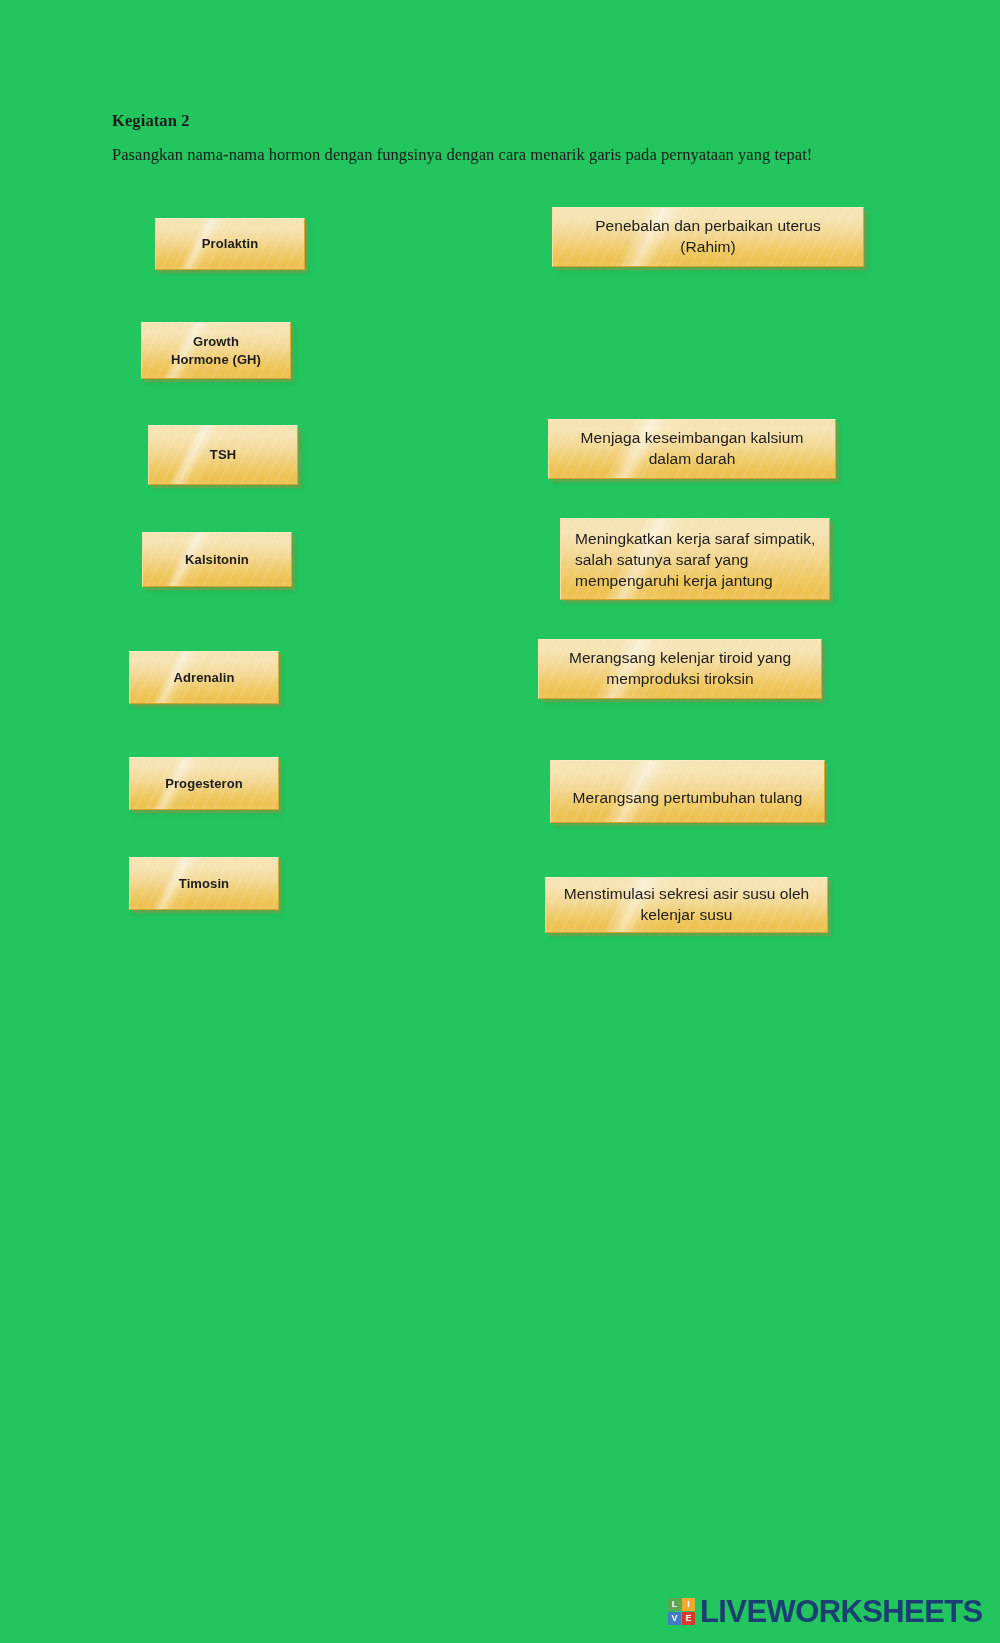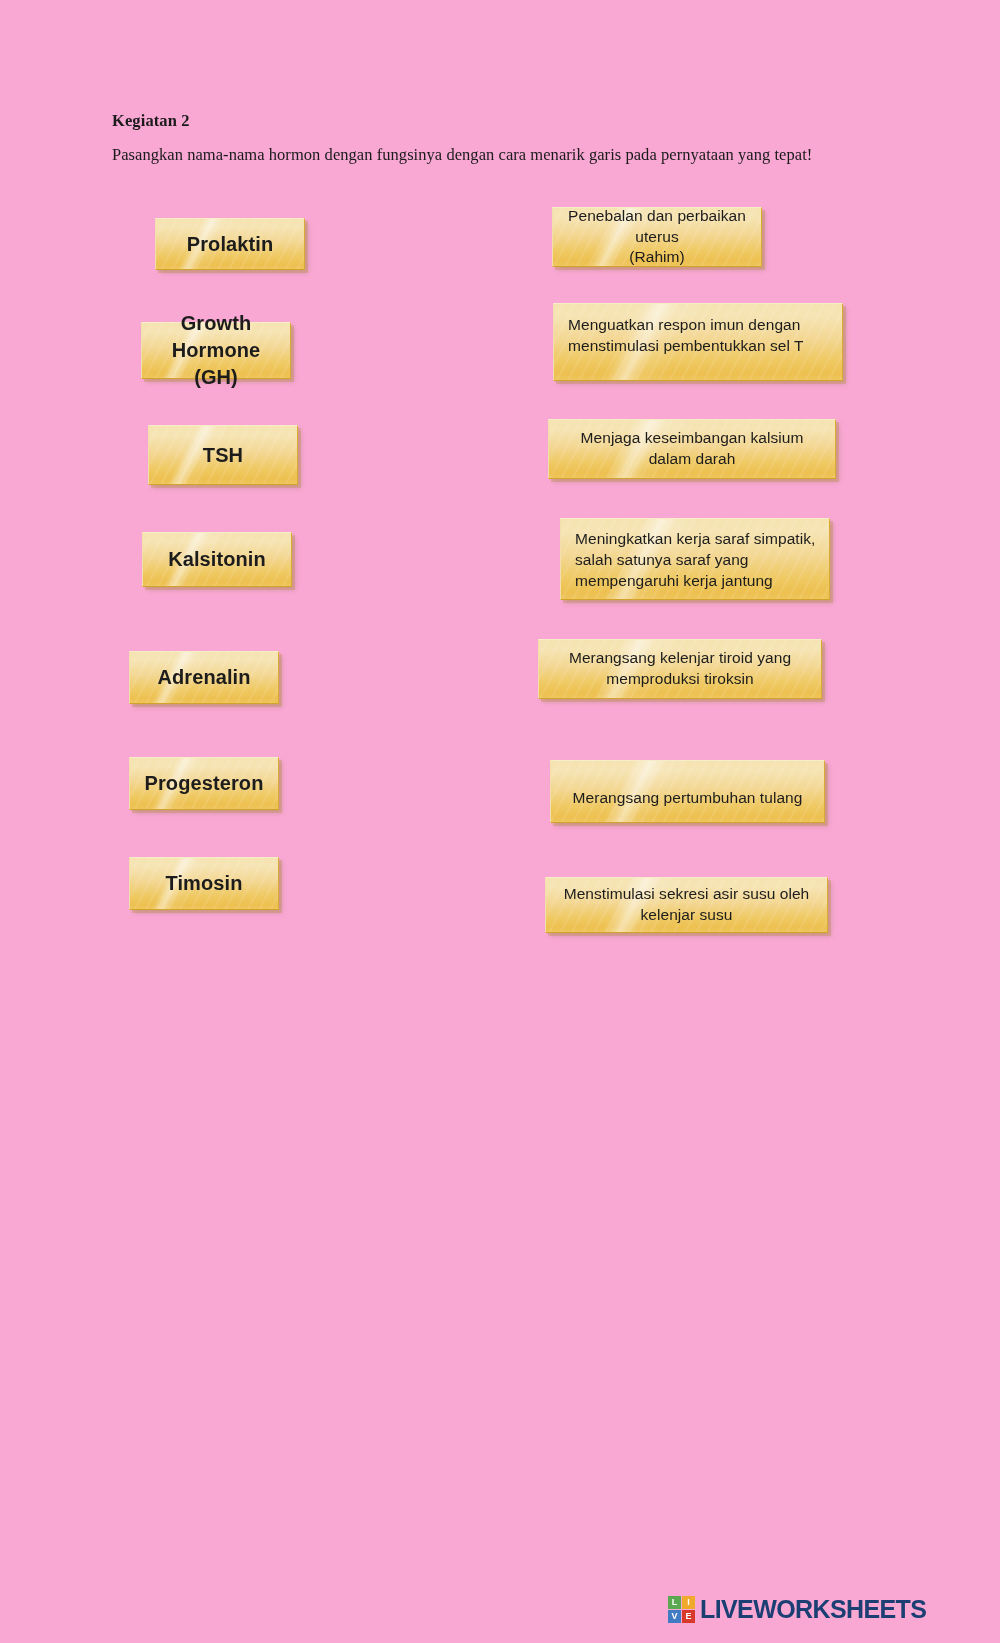--- a/index.html
+++ b/index.html
@@ -11,21 +11,21 @@
     width: 1000px;
     height: 1643px;
     position: relative;
     font-family: "Liberation Sans", sans-serif;
     overflow: hidden;
   }
 
   .page {
     position: absolute;
     inset: 0;
-    background: #f9a8d4;
+    background: #22c55e;
   }
 
   
   #activity-title {
     position: absolute;
     left: 112px;
     top: 111px;
     font-family: "Liberation Serif", serif;
     font-size: 16.5px;
     font-weight: bold;
@@ -91,21 +91,21 @@
     z-index: 2;
     width: 100%;
     padding: 0 10px;
     box-sizing: border-box;
     line-height: 1.35;
   }
 
   
   .hormone-card .card-text {
     text-align: center;
-    font-size: 20px;
+    font-size: 13px;
     font-weight: bold;
     letter-spacing: 0.1px;
   }
   
   .function-card .card-text {
     font-size: 15.5px;
     font-weight: normal;
     letter-spacing: 0.05px;
   }
   .function-card.align-center .card-text { text-align: center; }
@@ -136,21 +136,21 @@
     color: #ffffff;
     line-height: 13px;
     text-align: center;
   }
   .lw-sq-l { background: #5aa84f; }
   .lw-sq-i { background: #f0a92b; }
   .lw-sq-v { background: #3f7cc4; }
   .lw-sq-e { background: #d8392b; }
   #lw-logo-word {
     font-family: "Liberation Sans", sans-serif;
-    font-size: 25px;
+    font-size: 31px;
     font-weight: bold;
     color: #1c3f73;
     letter-spacing: -0.6px;
     line-height: 1;
   }
 </style>
 </head>
 <body>
 
 <div class="page">
@@ -183,33 +183,27 @@
   </div>
 
   <div class="card hormone-card" style="left:129px; top:757px; width:150px; height:53px;">
     <span class="card-text">Progesteron</span>
   </div>
 
   <div class="card hormone-card" style="left:129px; top:857px; width:150px; height:53px;">
     <span class="card-text">Timosin</span>
   </div>
 
-  <div class="card function-card align-center" style="left:552px; top:207px; width:210px; height:60px;">
+  <div class="card function-card align-center" style="left:552px; top:207px; width:312px; height:60px;">
     <span class="card-text">
       <span class="ln">Penebalan dan perbaikan uterus</span>
       <span class="ln">(Rahim)</span>
     </span>
   </div>
 
-  <div class="card function-card align-left" style="left:553px; top:303px; width:290px; height:78px; align-items:flex-start; padding-top:11px;">
-    <span class="card-text">
-      <span class="ln">Menguatkan respon imun dengan</span>
-      <span class="ln">menstimulasi pembentukkan sel T</span>
-    </span>
-  </div>
 
   <div class="card function-card align-center" style="left:548px; top:419px; width:288px; height:60px;">
     <span class="card-text">
       <span class="ln">Menjaga keseimbangan kalsium</span>
       <span class="ln">dalam darah</span>
     </span>
   </div>
 
   <div class="card function-card align-left" style="left:560px; top:518px; width:270px; height:82px; align-items:flex-start; padding-top:10px;">
     <span class="card-text">

